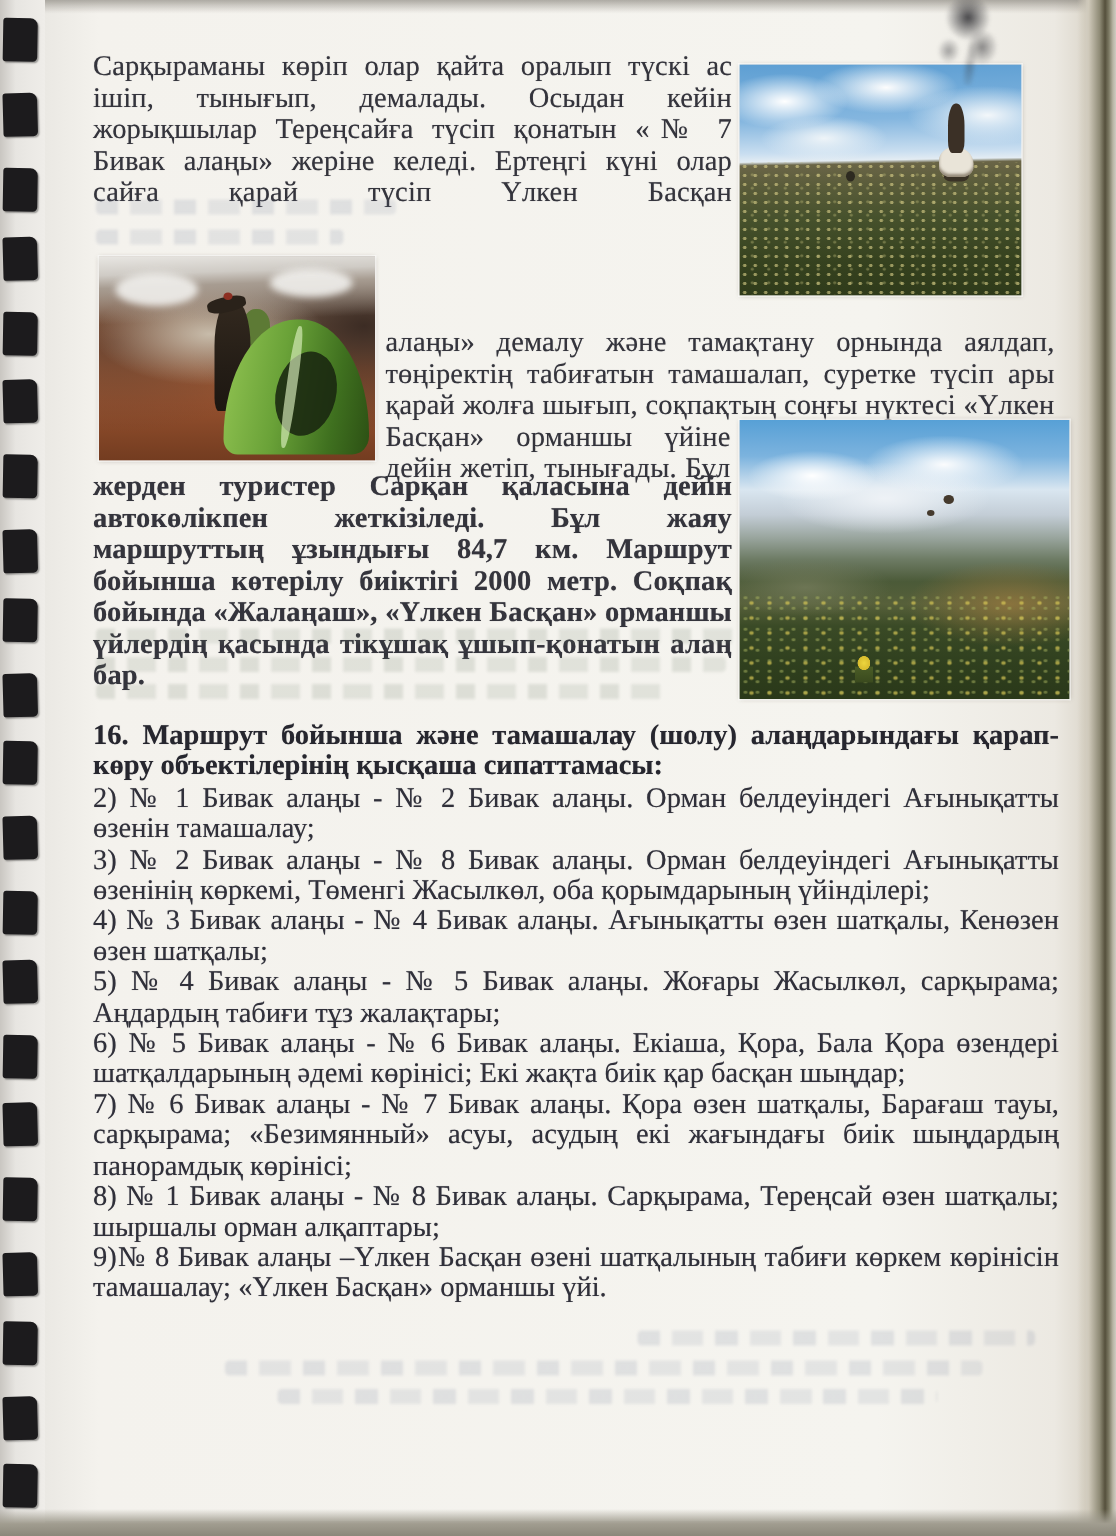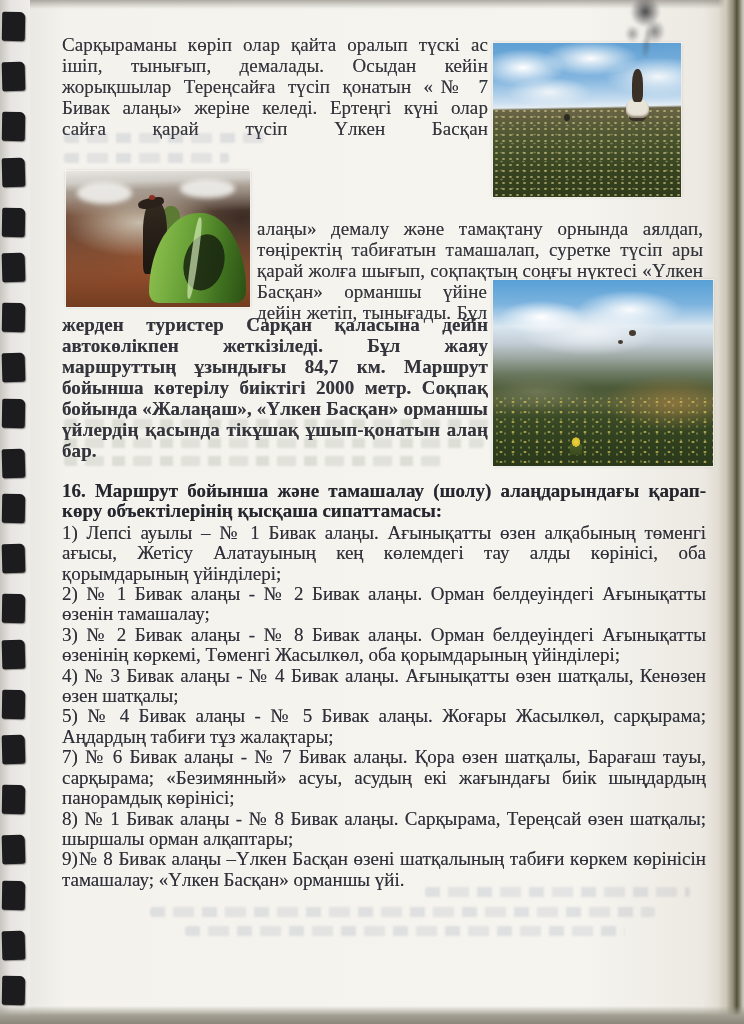--- a/index.html
+++ b/index.html
@@ -173,25 +173,25 @@
   <div class="paper"></div>
   <div class="top-shadow"></div>
 
   <div class="seg" style="left:62px; top:34px;  width:426px;">Сарқыраманы көріп олар қайта оралып түскі ас ішіп, тынығып, демалады. Осыдан кейін жорықшылар Тереңсайға түсіп қонатын «№ 7 Бивак алаңы» жеріне келеді. Ертеңгі күні олар сайға қарай түсіп Үлкен Басқан</div>
   <div class="seg" style="left:257px; top:281px; width:230px;">Басқан» орманшы үйіне дейін жетіп, тынығады. Бұл</div>
   <div class="seg" style="left:257px; top:218px; width:446px;">алаңы» демалу және тамақтану орнында аялдап, төңіректің табиғатын тамашалап, суретке түсіп ары қарай жолға шығып, соқпақтың соңғы нүктесі «Үлкен</div>
   <div class="seg natural-end" style="left:62px; top:314px; width:426px;font-weight:bold;">жерден туристер Сарқан қаласына дейін автокөлікпен жеткізіледі. Бұл жаяу маршруттың ұзындығы 84,7 км. Маршрут бойынша көтерілу биіктігі 2000 метр. Соқпақ бойында «Жалаңаш», «Үлкен Басқан» орманшы үйлердің қасында тікұшақ ұшып-қонатын алаң бар.</div>
 
   <div class="list">
     <p class="heading">16. Маршрут бойынша және тамашалау (шолу) алаңдарындағы қарап-көру объектілерінің қысқаша сипаттамасы:</p>
-    <p>1) Лепсі ауылы – № 1 Бивак алаңы. Ағынықатты өзен алқабының төменгі ағысы, Жетісу Алатауының кең көлемдегі тау алды көрінісі, оба қорымдарының үйінділері;</p>
     <p>2) № 1 Бивак алаңы - № 2 Бивак алаңы. Орман белдеуіндегі Ағынықатты өзенін тамашалау;</p>
     <p>3) № 2 Бивак алаңы - № 8 Бивак алаңы. Орман белдеуіндегі Ағынықатты өзенінің көркемі, Төменгі Жасылкөл, оба қорымдарының үйінділері;</p>
     <p>4) № 3 Бивак алаңы - № 4 Бивак алаңы. Ағынықатты өзен шатқалы, Кенөзен өзен шатқалы;</p>
     <p>5) № 4 Бивак алаңы - № 5 Бивак алаңы. Жоғары Жасылкөл, сарқырама; Аңдардың табиғи тұз жалақтары;</p>
+    <p>6) № 5 Бивак алаңы - № 6 Бивак алаңы. Екіаша, Қора, Бала Қора өзендері шатқалдарының әдемі көрінісі; Екі жақта биік қар басқан шыңдар;</p>
     <p>7) № 6 Бивак алаңы - № 7 Бивак алаңы. Қора өзен шатқалы, Барағаш тауы, сарқырама; «Безимянный» асуы, асудың екі жағындағы биік шыңдардың панорамдық көрінісі;</p>
     <p>8) № 1 Бивак алаңы - № 8 Бивак алаңы. Сарқырама, Тереңсай өзен шатқалы; шыршалы орман алқаптары;</p>
     <p>9)№ 8 Бивак алаңы –Үлкен Басқан өзені шатқалының табиғи көркем көрінісін тамашалау; «Үлкен Басқан» орманшы үйі.</p>
   </div>
 
   <div id="photoA" class="photo">
     <div class="snowcap" style="left:6%; top:8%; width:30%; height:16%;"></div>
     <div class="snowcap" style="left:62%; top:6%; width:30%; height:14%;"></div>
     <div class="hiker-pack"></div>
     <div class="hiker-body"></div>

